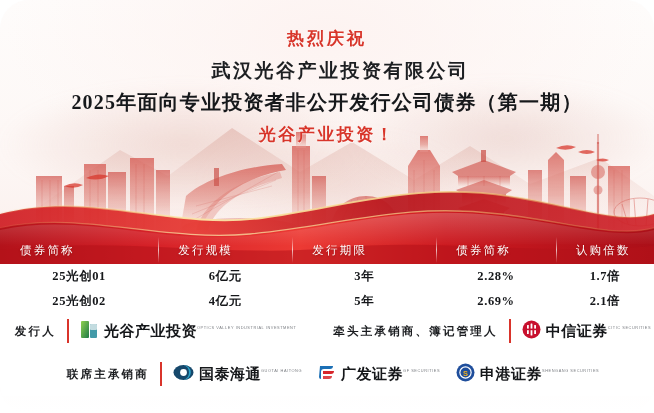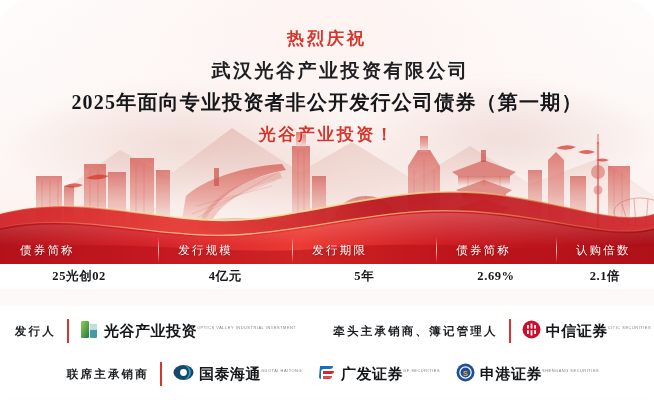--- a/index.html
+++ b/index.html
@@ -290,20 +290,27 @@
 
   <div class="tbl">
     <div class="thead">
       <div class="cell c0">债券简称</div>
       <div class="cell c1">发行规模</div>
       <div class="cell c2">发行期限</div>
       <div class="cell c3">债券简称</div>
       <div class="cell c4">认购倍数</div>
     </div>
     <div class="trow">
+      <div class="cell c0">25光创01</div>
+      <div class="cell c1">6亿元</div>
+      <div class="cell c2">3年</div>
+      <div class="cell c3">2.28%</div>
+      <div class="cell c4">1.7倍</div>
+    </div>
+    <div class="trow">
       <div class="cell c0">25光创02</div>
       <div class="cell c1">4亿元</div>
       <div class="cell c2">5年</div>
       <div class="cell c3">2.69%</div>
       <div class="cell c4">2.1倍</div>
     </div>
   </div>
 
   <div class="footer">
 

